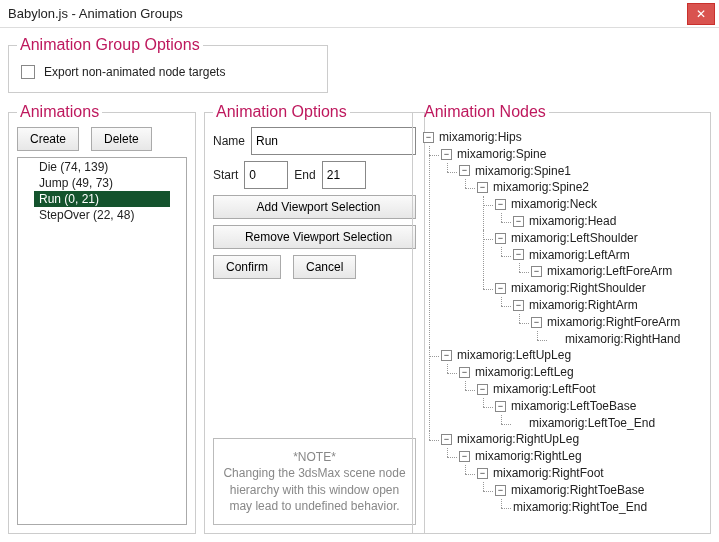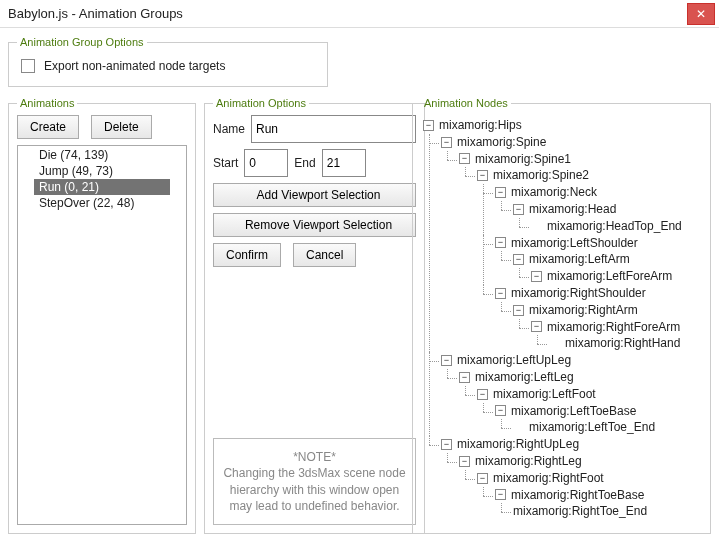--- a/index.html
+++ b/index.html
@@ -40,23 +40,23 @@
     display: flex;
     flex-direction: column;
     overflow: hidden;
   }
   fieldset.groupbox {
     border: 1px solid #ccc;
     padding: 6px 8px 8px 8px;
     margin: 0;
   }
   fieldset.groupbox > legend {
-    font-size: 11px;
+    font-size: 16px;
     padding: 0 3px;
-    color: #4d7c0f;
+    color: #be185d;
   }
   .options-box { width: 320px; flex-shrink: 0; }
   .checkbox-row { display: flex; align-items: center; gap: 6px; padding: 2px 0; }
   .checkbox-row input[type="checkbox"] {
     width: 14px; height: 14px;
     appearance: none;
     border: 1px solid #888;
     background: #fff;
   }
   .columns {
@@ -83,21 +83,21 @@
   .btn.wide { width: 100%; text-align: center; padding-right: 4px; }
   .listbox {
     margin-top: 6px;
     flex: 1;
     border: 1px solid #aaa;
     background: #fff;
     overflow: auto;
     padding: 1px 16px;
   }
   .list-item { padding: 1px 5px; white-space: nowrap; }
-  .list-item.selected { background: #737373; color: #fff; }
+  .list-item.selected { background: #14532d; color: #fff; }
   .form-row { display: flex; align-items: center; gap: 6px; margin-bottom: 6px; }
   .form-row label { white-space: nowrap; }
   .txt {
     border: 1px solid #888;
     background: #fff;
     padding: 2px 4px;
     font-size: 12px;
     height: 28px;
     font-family: inherit;
   }
@@ -254,28 +254,20 @@
                                 <span class="node-row">
                                   <span class="toggler">−</span>
                                   <span>mixamorig:Neck</span>
                                 </span>
                                 <ul>
                                   <li>
                                     <span class="node-row">
                                       <span class="toggler">−</span>
                                       <span>mixamorig:Head</span>
                                     </span>
-                                    <ul>
-                                      <li>
-                                        <span class="node-row">
-                                          <span class="toggler leaf"></span>
-                                          <span>mixamorig:HeadTop_End</span>
-                                        </span>
-                                      </li>
-                                    </ul>
                                   </li>
                                 </ul>
                               </li>
                               <li>
                                 <span class="node-row">
                                   <span class="toggler">−</span>
                                   <span>mixamorig:LeftShoulder</span>
                                 </span>
                                 <ul>
                                   <li>

